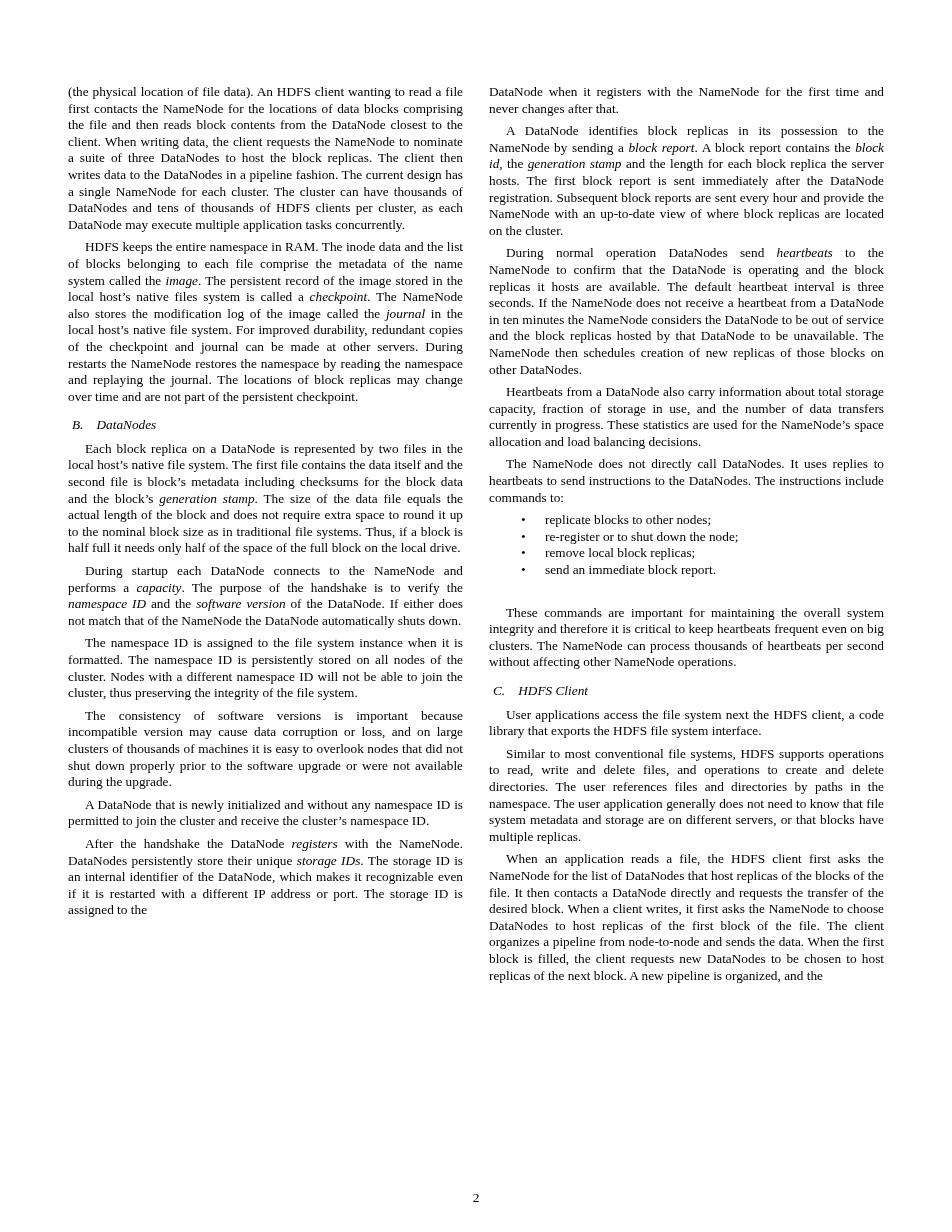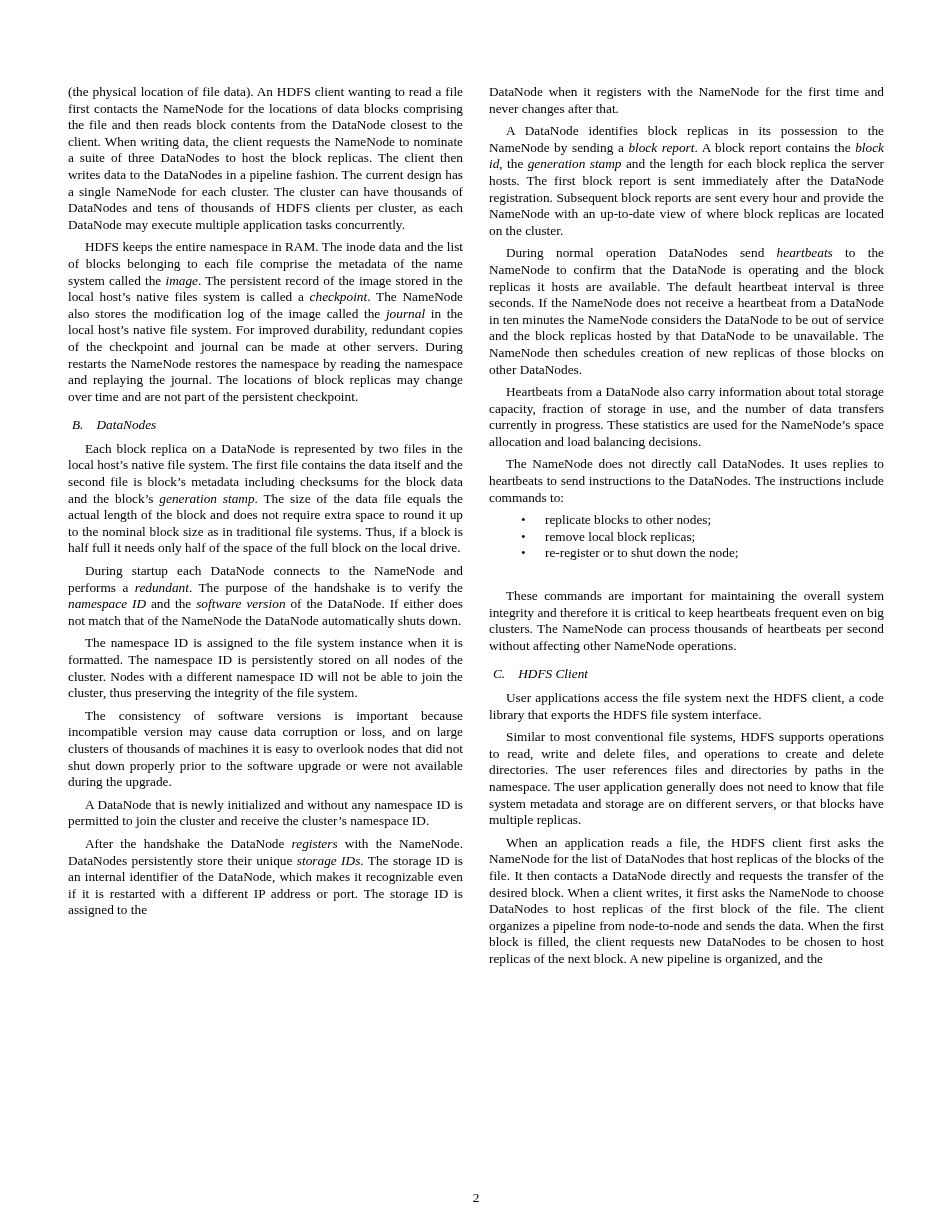--- a/index.html
+++ b/index.html
@@ -76,36 +76,37 @@
 </head>
 <body>
 
 <div class="page">
   <div class="columns">
     <div class="col" id="col-left">
         <p class="para noindent">(the physical location of file data). An HDFS client wanting to read a file first contacts the NameNode for the locations of data blocks comprising the file and then reads block contents from the DataNode closest to the client. When writing data, the client requests the NameNode to nominate a suite of three DataNodes to host the block replicas. The client then writes data to the DataNodes in a pipeline fashion. The current design has a single NameNode for each cluster. The cluster can have thousands of DataNodes and tens of thousands of HDFS clients per cluster, as each DataNode may execute multiple application tasks concurrently.</p>
         <p class="para">HDFS keeps the entire namespace in RAM. The inode data and the list of blocks belonging to each file comprise the metadata of the name system called the <i>image</i>. The persistent record of the image stored in the local host’s native files system is called a <i>checkpoint</i>. The NameNode also stores the modification log of the image called the <i>journal</i> in the local host’s native file system. For improved durability, redundant copies of the checkpoint and journal can be made at other servers. During restarts the NameNode restores the namespace by reading the namespace and replaying the journal. The locations of block replicas may change over time and are not part of the persistent checkpoint.</p>
         <div class="section-heading"><span class="heading-label">B.</span><span>DataNodes</span></div>
         <p class="para">Each block replica on a DataNode is represented by two files in the local host’s native file system. The first file contains the data itself and the second file is block’s metadata including checksums for the block data and the block’s <i>generation stamp</i>. The size of the data file equals the actual length of the block and does not require extra space to round it up to the nominal block size as in traditional file systems. Thus, if a block is half full it needs only half of the space of the full block on the local drive.</p>
-        <p class="para">During startup each DataNode connects to the NameNode and performs a <i>redundant</i>. The purpose of the handshake is to verify the <i>namespace ID</i> and the <i>software version</i> of the DataNode. If either does not match that of the NameNode the DataNode automatically shuts down.</p>
+        <p class="para">During startup each DataNode connects to the NameNode and performs a <i>capacity</i>. The purpose of the handshake is to verify the <i>namespace ID</i> and the <i>software version</i> of the DataNode. If either does not match that of the NameNode the DataNode automatically shuts down.</p>
         <p class="para">The namespace ID is assigned to the file system instance when it is formatted. The namespace ID is persistently stored on all nodes of the cluster. Nodes with a different namespace ID will not be able to join the cluster, thus preserving the integrity of the file system.</p>
         <p class="para">The consistency of software versions is important because incompatible version may cause data corruption or loss, and on large clusters of thousands of machines it is easy to overlook nodes that did not shut down properly prior to the software upgrade or were not available during the upgrade.</p>
         <p class="para">A DataNode that is newly initialized and without any namespace ID is permitted to join the cluster and receive the cluster’s namespace ID.</p>
         <p class="para">After the handshake the DataNode <i>registers</i> with the NameNode. DataNodes persistently store their unique <i>storage IDs</i>. The storage ID is an internal identifier of the DataNode, which makes it recognizable even if it is restarted with a different IP address or port. The storage ID is assigned to the</p>
       </div>
     <div class="col" id="col-right">
         <p class="para noindent">DataNode when it registers with the NameNode for the first time and never changes after that.</p>
         <p class="para">A DataNode identifies block replicas in its possession to the NameNode by sending a <i>block report</i>. A block report contains the <i>block id</i>, the <i>generation stamp</i> and the length for each block replica the server hosts. The first block report is sent immediately after the DataNode registration. Subsequent block reports are sent every hour and provide the NameNode with an up-to-date view of where block replicas are located on the cluster.</p>
         <p class="para">During normal operation DataNodes send <i>heartbeats</i> to the NameNode to confirm that the DataNode is operating and the block replicas it hosts are available. The default heartbeat interval is three seconds. If the NameNode does not receive a heartbeat from a DataNode in ten minutes the NameNode considers the DataNode to be out of service and the block replicas hosted by that DataNode to be unavailable. The NameNode then schedules creation of new replicas of those blocks on other DataNodes.</p>
         <p class="para">Heartbeats from a DataNode also carry information about total storage capacity, fraction of storage in use, and the number of data transfers currently in progress. These statistics are used for the NameNode’s space allocation and load balancing decisions.</p>
         <p class="para">The NameNode does not directly call DataNodes. It uses replies to heartbeats to send instructions to the DataNodes. The instructions include commands to:</p>
         <ul class="bullet-list">
           <li>replicate blocks to other nodes;</li>
+          <li>re-register or to shut down the node;</li>
           <li>remove local block replicas;</li>
-          <li>re-register or to shut down the node;</li>
+          <li>send an immediate block report.</li>
         </ul>
         <p class="para">These commands are important for maintaining the overall system integrity and therefore it is critical to keep heartbeats frequent even on big clusters. The NameNode can process thousands of heartbeats per second without affecting other NameNode operations.</p>
         <div class="section-heading"><span class="heading-label">C.</span><span>HDFS Client</span></div>
         <p class="para">User applications access the file system next the HDFS client, a code library that exports the HDFS file system interface.</p>
         <p class="para">Similar to most conventional file systems, HDFS supports operations to read, write and delete files, and operations to create and delete directories. The user references files and directories by paths in the namespace. The user application generally does not need to know that file system metadata and storage are on different servers, or that blocks have multiple replicas.</p>
         <p class="para">When an application reads a file, the HDFS client first asks the NameNode for the list of DataNodes that host replicas of the blocks of the file. It then contacts a DataNode directly and requests the transfer of the desired block. When a client writes, it first asks the NameNode to choose DataNodes to host replicas of the first block of the file. The client organizes a pipeline from node-to-node and sends the data. When the first block is filled, the client requests new DataNodes to be chosen to host replicas of the next block. A new pipeline is organized, and the</p>
       </div>
   </div>
   <div class="footer">2</div>
 </div>

